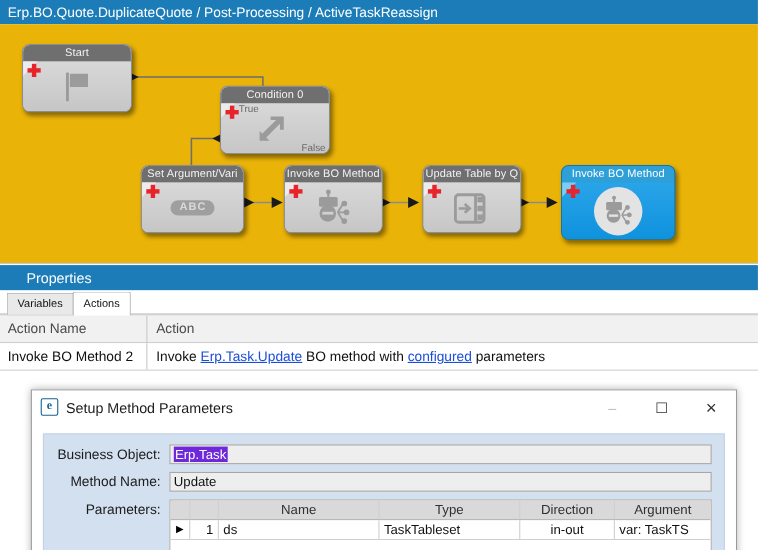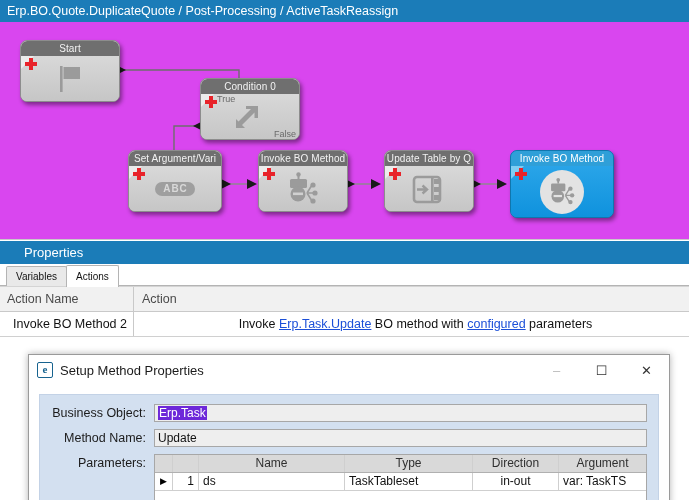--- a/index.html
+++ b/index.html
@@ -32,21 +32,21 @@
     box-sizing: border-box;
     white-space: nowrap;
     overflow: hidden;
   }
 
   
   .canvas {
     position: absolute;
     left: 0; top: 22px;
     width: 689px; height: 218px;
-    background: #d946ef;
+    background: #eab308;
     border-bottom: 1px solid #c8c8c8;
     box-sizing: border-box;
     overflow: hidden;
   }
   .conn-layer {
     position: absolute;
     left: 0; top: 0;
     width: 689px; height: 218px;
     pointer-events: none;
   }
@@ -215,21 +215,20 @@
     background: #f1f1f1;
     border-bottom: 1px solid #c9c9c9;
     color: #4a4a4a;
     font-size: 12.5px;
   }
   .ag-row {
     background: #ffffff;
     border-bottom: 1px solid #d0d0d0;
     font-size: 12.5px;
     color: #111;
-    text-align: center;
   }
   .ag-c1 {
     width: 134px;
     padding-left: 7px;
     border-right: 1px solid #c9c9c9;
     box-sizing: border-box;
     height: 100%;
     line-height: 25px;
     white-space: nowrap;
     overflow: hidden;
@@ -525,21 +524,21 @@
   </div>
   <div class="ag-row">
     <div class="ag-c1">Invoke BO Method 2</div>
     <div class="ag-c2"><span>Invoke </span><span class="link">Erp.Task.Update</span><span> BO method with </span><span class="link">configured</span><span> parameters</span></div>
   </div>
 </div>
 
 <div class="dialog">
   <div class="dlg-title">
     <span class="dlg-app-icon">e</span>
-    <span class="dlg-title-text">Setup Method Properties</span>
+    <span class="dlg-title-text">Setup Method Parameters</span>
     <span class="win-btns">
       <span class="win-btn dim">–</span>
       <span class="win-btn">☐</span>
       <span class="win-btn">✕</span>
     </span>
   </div>
 
   <div class="dlg-body">
     <div class="dlg-panel">
 

